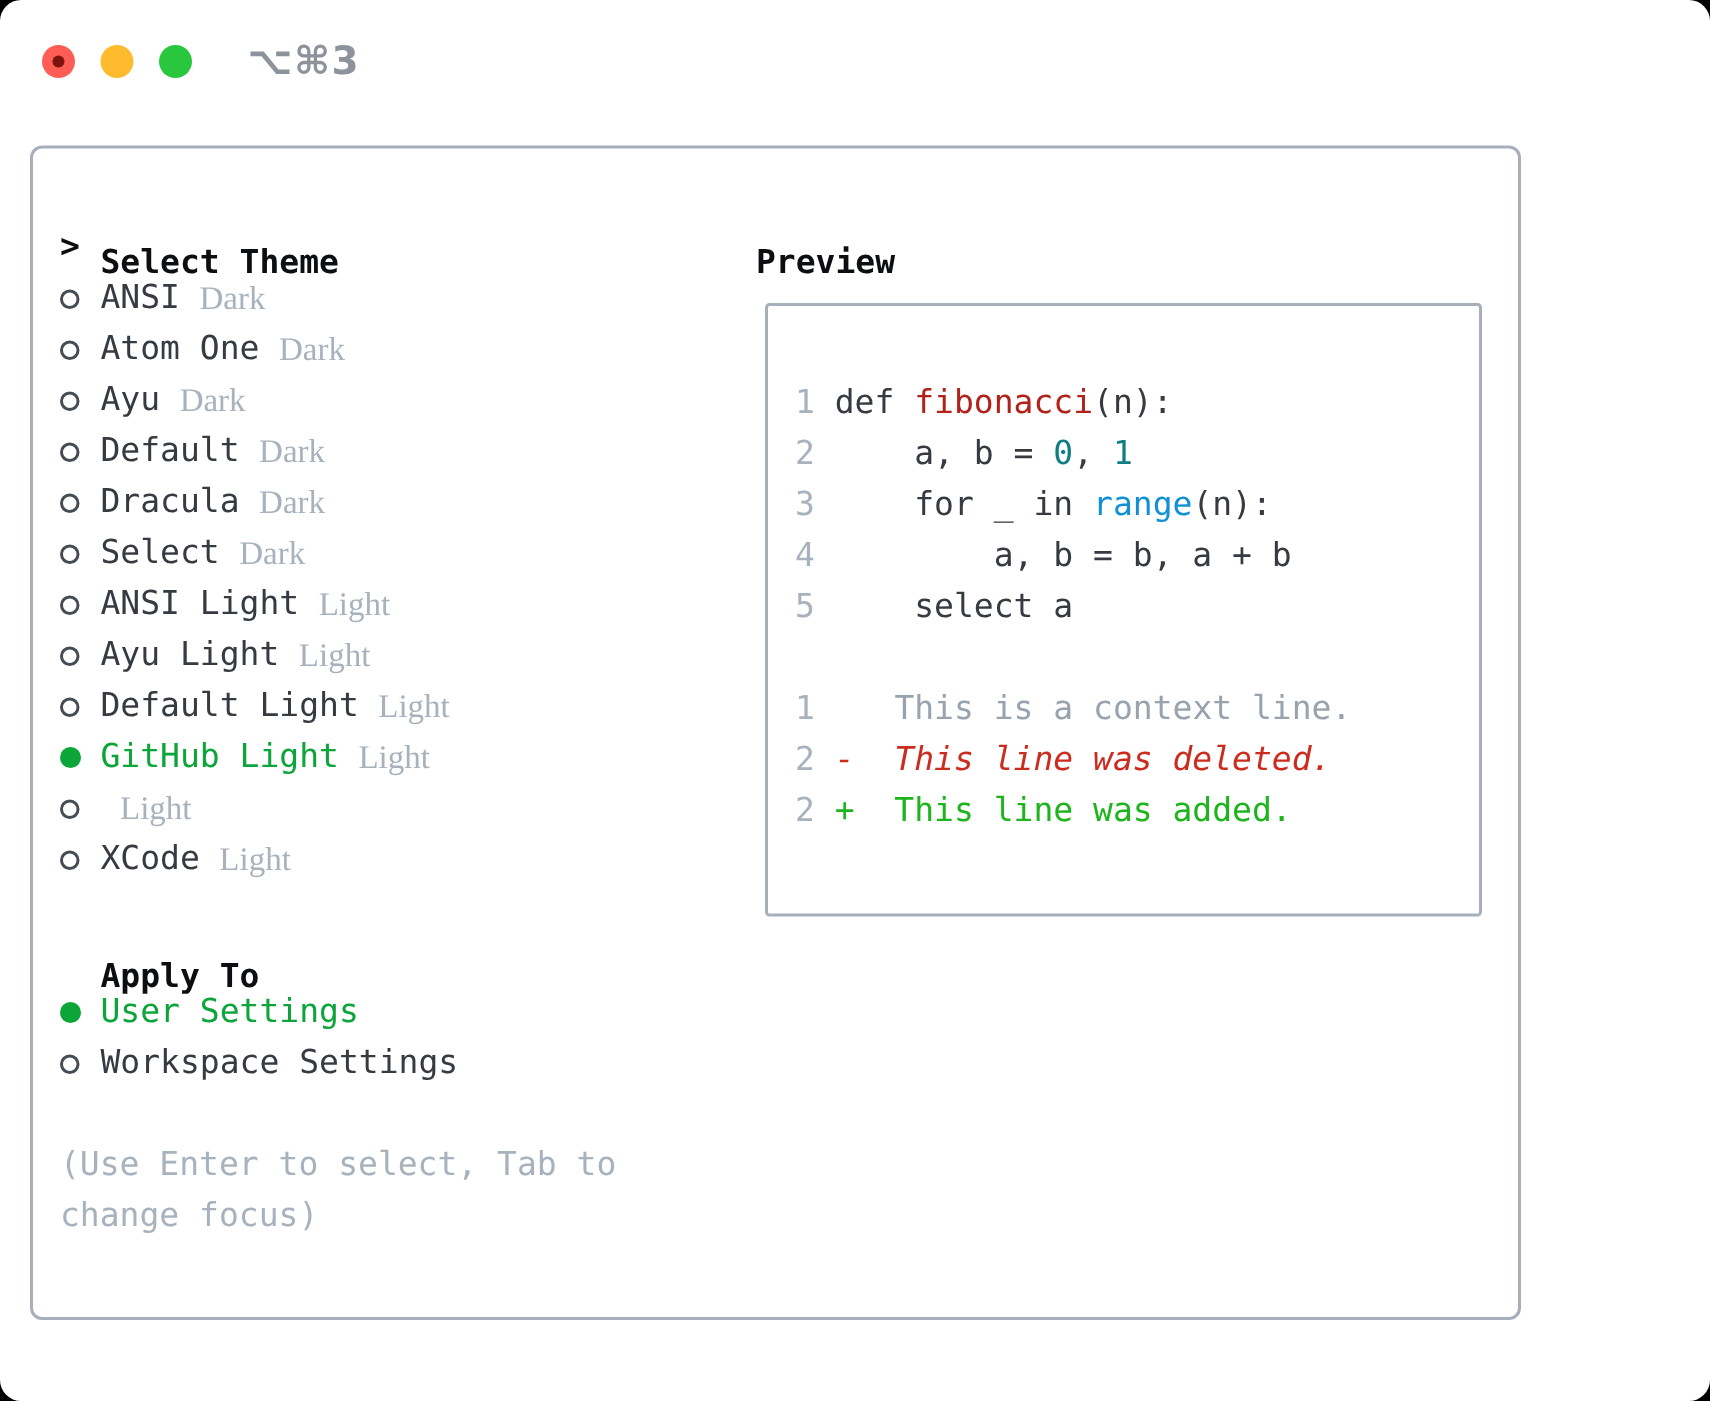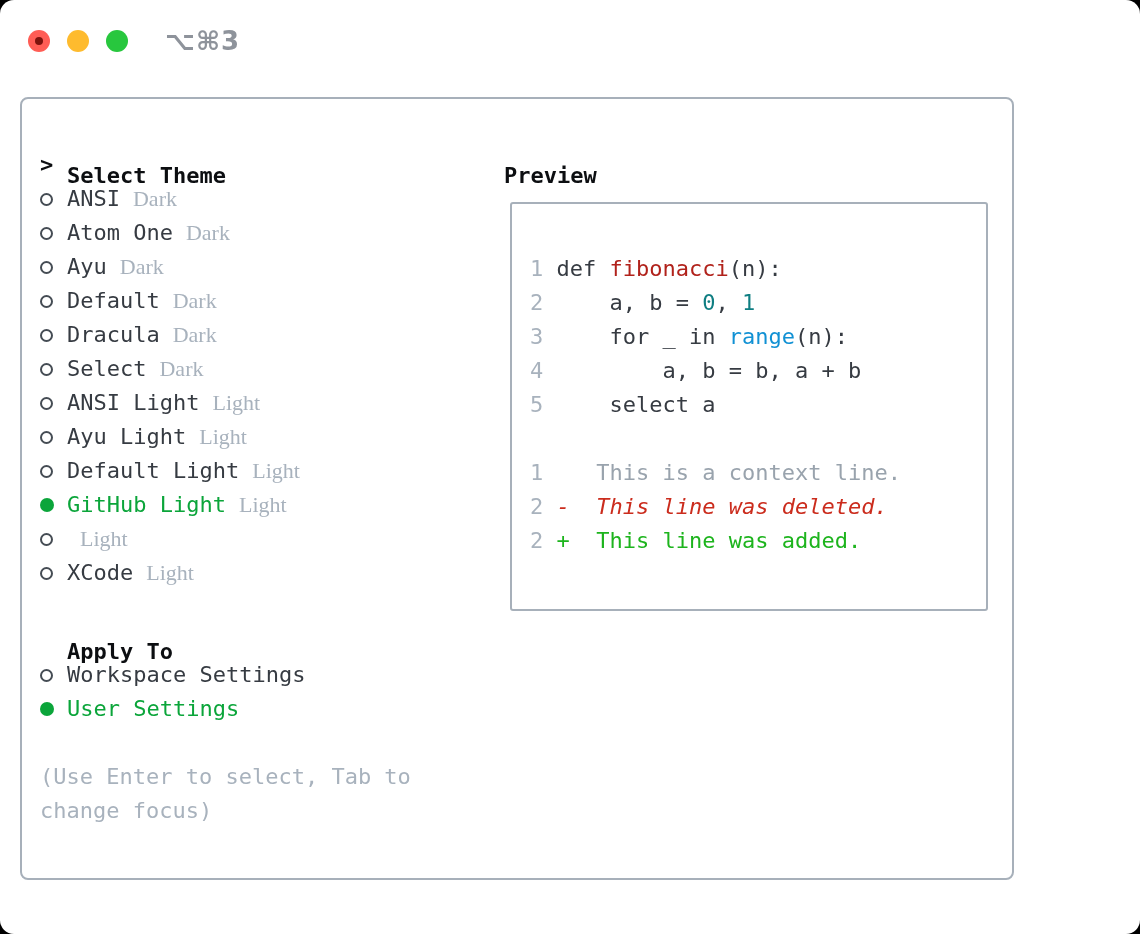--- a/index.html
+++ b/index.html
@@ -87,22 +87,22 @@
         </div>
 
       <div class="spacer"></div>
 
       <div class="row">
         <span class="marker"></span>
         <span class="hdr">Apply To</span>
       </div>
 
       <div id="apply-list">
+          <div class="row"><span class="marker"><span class="radio sel"></span></span><span class="name sel-name">User Settings</span></div>
           <div class="row"><span class="marker"><span class="radio"></span></span><span class="name">Workspace Settings</span></div>
-          <div class="row"><span class="marker"><span class="radio sel"></span></span><span class="name sel-name">User Settings</span></div>
         </div>
 
       <div class="spacer"></div>
 
       <div class="help">(Use Enter to select, Tab to change focus)</div>
     </div>
 
     <div class="right-header">
       <span class="hdr">Preview</span>
     </div>

